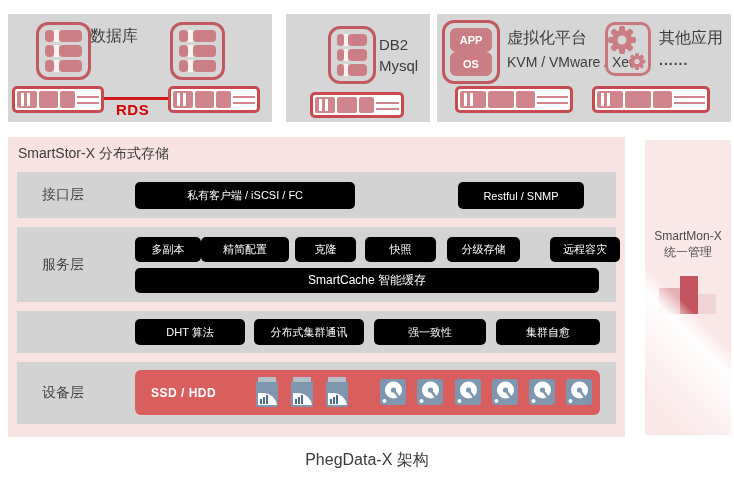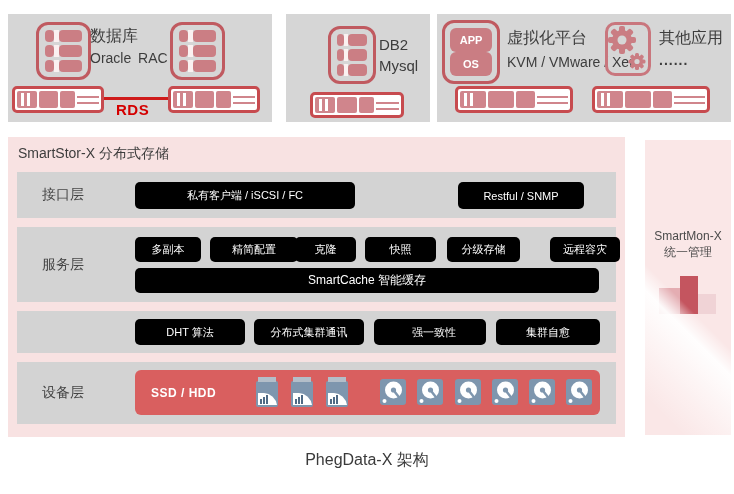--- a/index.html
+++ b/index.html
@@ -90,21 +90,20 @@
           <div class="c"></div>
         </div>
       <div class="db-row">
           <div class="a"></div>
           <div class="s"></div>
           <div class="c"></div>
         </div>
     </div>
     <div class="abs" style="left:82px;top:12px;width:100px;text-align:left;">
       <div class="box-title">数据库</div>
-      <div class="box-sub" style="margin-top:3px;word-spacing:3px;">Oracle RAC</div>
     </div>
     <div class="db-icon" style="left:162px;top:8px;width:55px;height:58px;">
       <div class="db-row">
           <div class="a"></div>
           <div class="s"></div>
           <div class="c"></div>
         </div>
       <div class="db-row">
           <div class="a"></div>
           <div class="s"></div>
@@ -211,32 +210,32 @@
 
     <div class="layer-row" style="top:35px;height:46px;">
       <div class="layer-label">接口层</div>
       <div class="rbtn" style="left:118px;top:10px;width:220px;height:27px;">私有客户端 / iSCSI / FC</div>
       <div class="rbtn" style="left:441px;top:10px;width:126px;height:27px;">Restful / SNMP</div>
     </div>
 
     <div class="layer-row" style="top:90px;height:75px;">
       <div class="layer-label">服务层</div>
       <div class="rbtn" style="left:118px;top:10px;width:66px;height:25px;">多副本</div>
-      <div class="rbtn" style="left:193px;top:10px;width:88px;height:25px;">精简配置</div>
+      <div class="rbtn" style="left:184px;top:10px;width:88px;height:25px;">精简配置</div>
       <div class="rbtn" style="left:278px;top:10px;width:61px;height:25px;">克隆</div>
       <div class="rbtn" style="left:348px;top:10px;width:71px;height:25px;">快照</div>
       <div class="rbtn" style="left:430px;top:10px;width:73px;height:25px;">分级存储</div>
       <div class="rbtn" style="left:533px;top:10px;width:70px;height:25px;">远程容灾</div>
       <div class="rbtn" style="left:118px;top:41px;width:464px;height:25px;font-size:12px;">SmartCache 智能缓存</div>
     </div>
 
     <div class="layer-row" style="top:174px;height:42px;">
       <div class="rbtn" style="left:237px;top:8px;width:110px;height:26px;">分布式集群通讯</div>
       <div class="rbtn" style="left:118px;top:8px;width:110px;height:26px;">DHT 算法</div>
-      <div class="rbtn" style="left:357px;top:8px;width:104px;height:26px;padding-left:8px;">强一致性</div>
+      <div class="rbtn" style="left:357px;top:8px;width:112px;height:26px;">强一致性</div>
       <div class="rbtn" style="left:479px;top:8px;width:104px;height:26px;">集群自愈</div>
     </div>
 
     <div class="layer-row" style="top:225px;height:62px;">
       <div class="layer-label">设备层</div>
       <div class="devbar">
         <div class="devlabel">SSD / HDD</div>
 
         <div class="devicon" style="left:121px;top:7px;">
           <svg width="22" height="30" viewBox="0 0 22 30">

